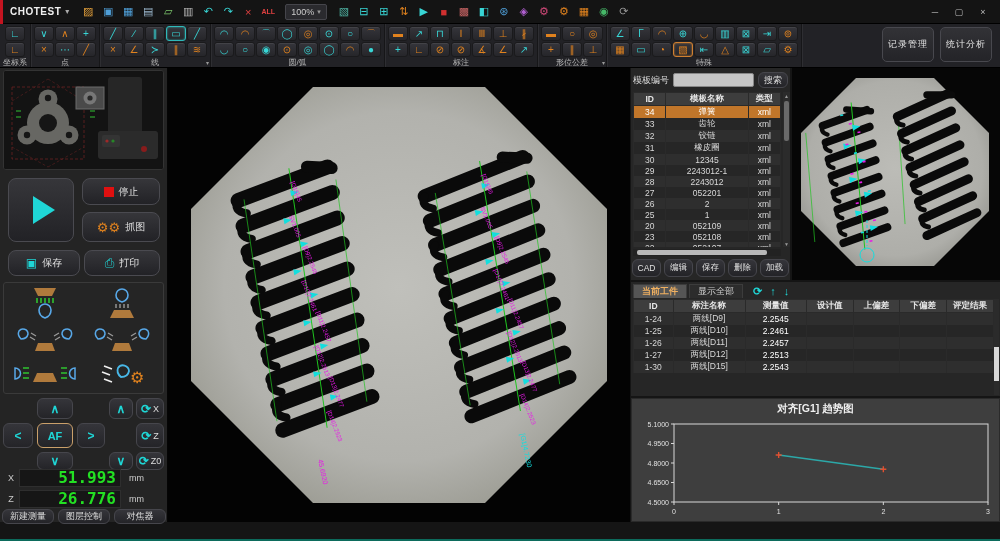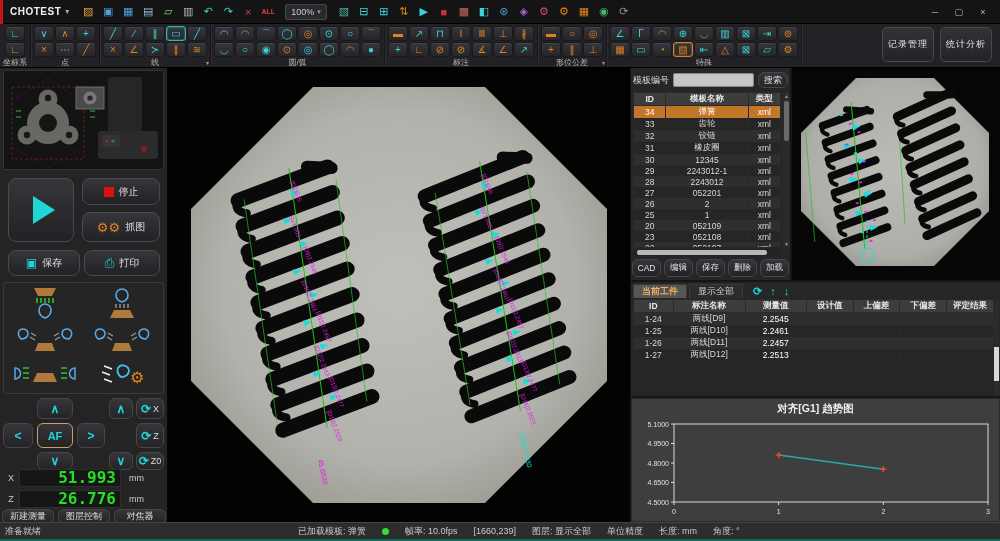--- a/index.html
+++ b/index.html
@@ -798,20 +798,29 @@
             </tr>
             <tr>
               <td>1-27</td>
               <td>两线[D12]</td>
               <td>2.2513</td>
               <td></td>
               <td></td>
               <td></td>
               <td></td>
             </tr>
+            <tr>
+              <td>1-30</td>
+              <td>两线[D15]</td>
+              <td>2.2543</td>
+              <td></td>
+              <td></td>
+              <td></td>
+              <td></td>
+            </tr>
           </tbody>
       </table>
     </div>
     <div class="meas-vscroll">
         <span class="thumb"></span>
       </div>
   </div>
 
   <div class="chart-panel">
     <div class="chart-title">对齐[G1] 趋势图</div>
@@ -834,28 +843,15 @@
         <line x1="251.33333333333331" y1="86" x2="251.33333333333331" y2="89" stroke="#d8d8d8" stroke-width="1"></line>
         <text x="251.33333333333331" y="98" font-size="7" fill="#e0e0e0" text-anchor="middle">2</text>
         <line x1="356" y1="86" x2="356" y2="89" stroke="#d8d8d8" stroke-width="1"></line>
         <text x="356" y="98" font-size="7" fill="#e0e0e0" text-anchor="middle">3</text>
         <polyline points="146.66666666666666,38.93999999999996 251.33333333333331,53.24000000000001" fill="none" stroke="#2ca8a8" stroke-width="1.5"></polyline>
         <path d="M 143.66666666666666 38.93999999999996 H 149.66666666666666 M 146.66666666666666 35.93999999999996 V 41.93999999999996" stroke="#e05030" stroke-width="1.4"></path>
         <path d="M 248.33333333333331 53.24000000000001 H 254.33333333333331 M 251.33333333333331 50.24000000000001 V 56.24000000000001" stroke="#e05030" stroke-width="1.4"></path>
       </svg>
   </div>
 
-  <div class="statusbar">
-    <span class="st-ready">准备就绪</span>
-    <span class="st-items">
-      <span>已加载模板: 弹簧</span>
-      <span class="st-dot"></span>
-      <span>帧率: 10.0fps</span>
-      <span>[1660,239]</span>
-      <span>图层: 显示全部</span>
-      <span>单位精度</span>
-      <span>长度: mm</span>
-      <span>角度: °</span>
-    </span>
-  </div>
   <div class="bottom-strip"></div>
 
 </div>
 
 </body></html>

